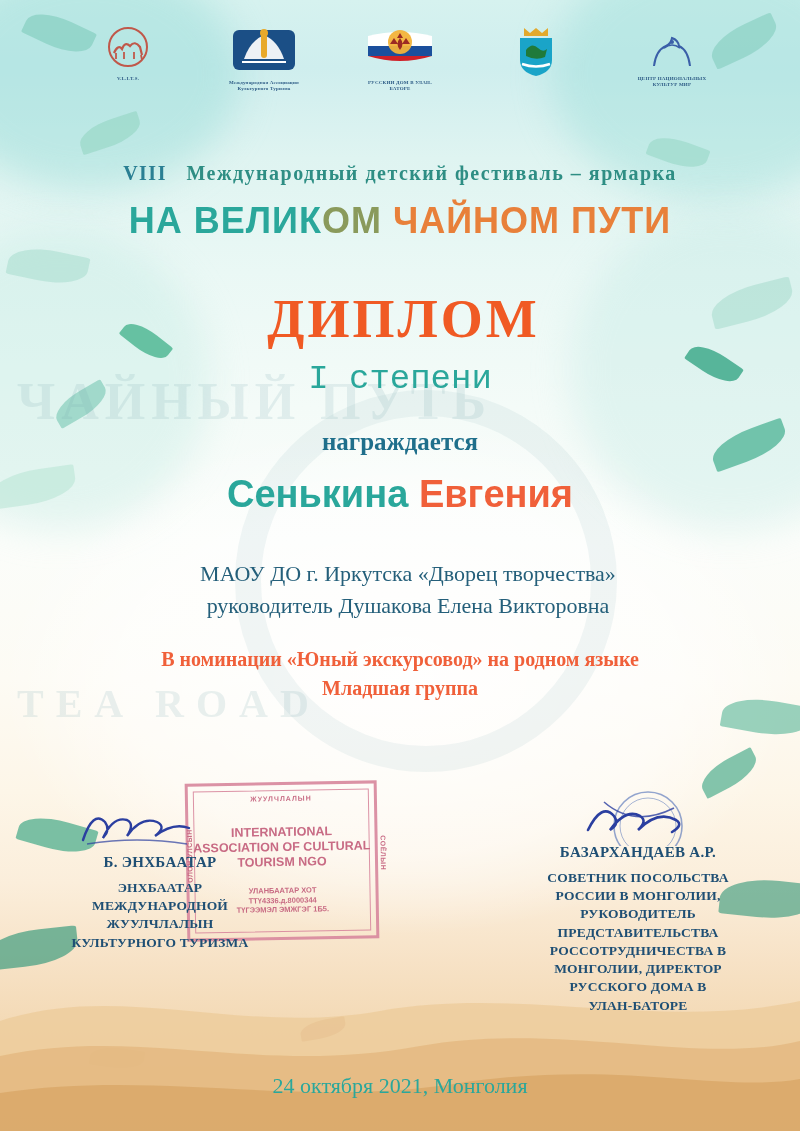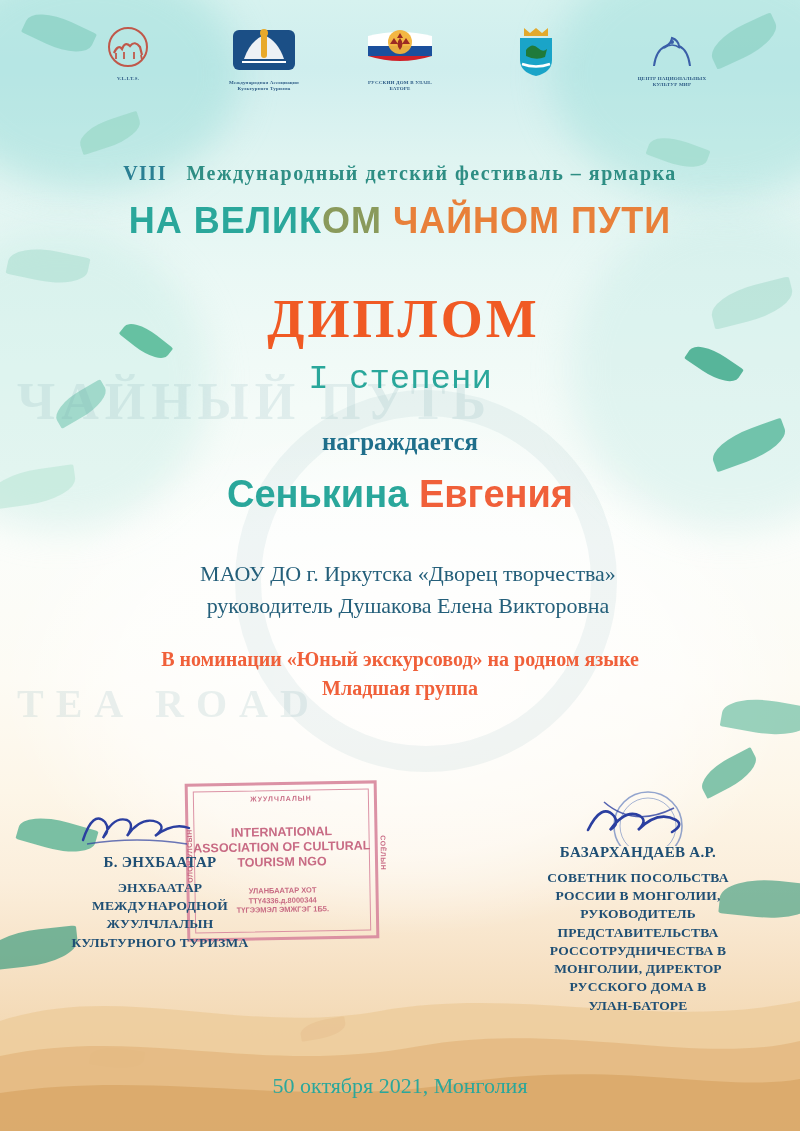--- a/index.html
+++ b/index.html
@@ -434,15 +434,15 @@
       <div>РОССИИ В МОНГОЛИИ,</div>
       <div>РУКОВОДИТЕЛЬ</div>
       <div>ПРЕДСТАВИТЕЛЬСТВА</div>
       <div>РОССОТРУДНИЧЕСТВА В</div>
       <div>МОНГОЛИИ, ДИРЕКТОР</div>
       <div>РУССКОГО ДОМА В</div>
       <div>УЛАН-БАТОРЕ</div>
     </div>
   </div>
 
-  <div class="footer-date">50 октября 2021, Монголия</div>
+  <div class="footer-date">24 октября 2021, Монголия</div>
 
 </div>
 
 </body></html>

